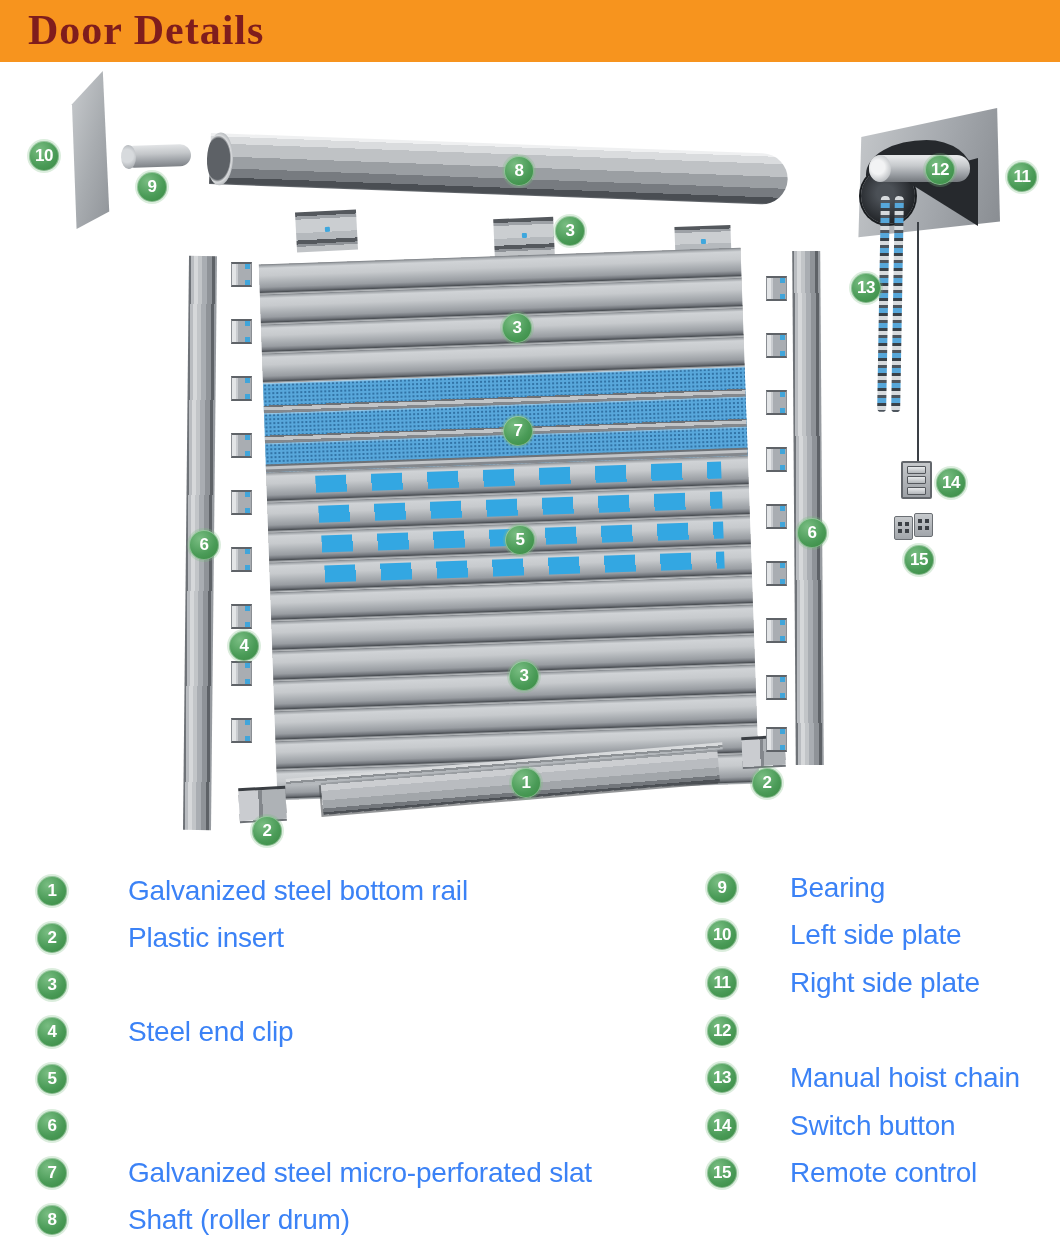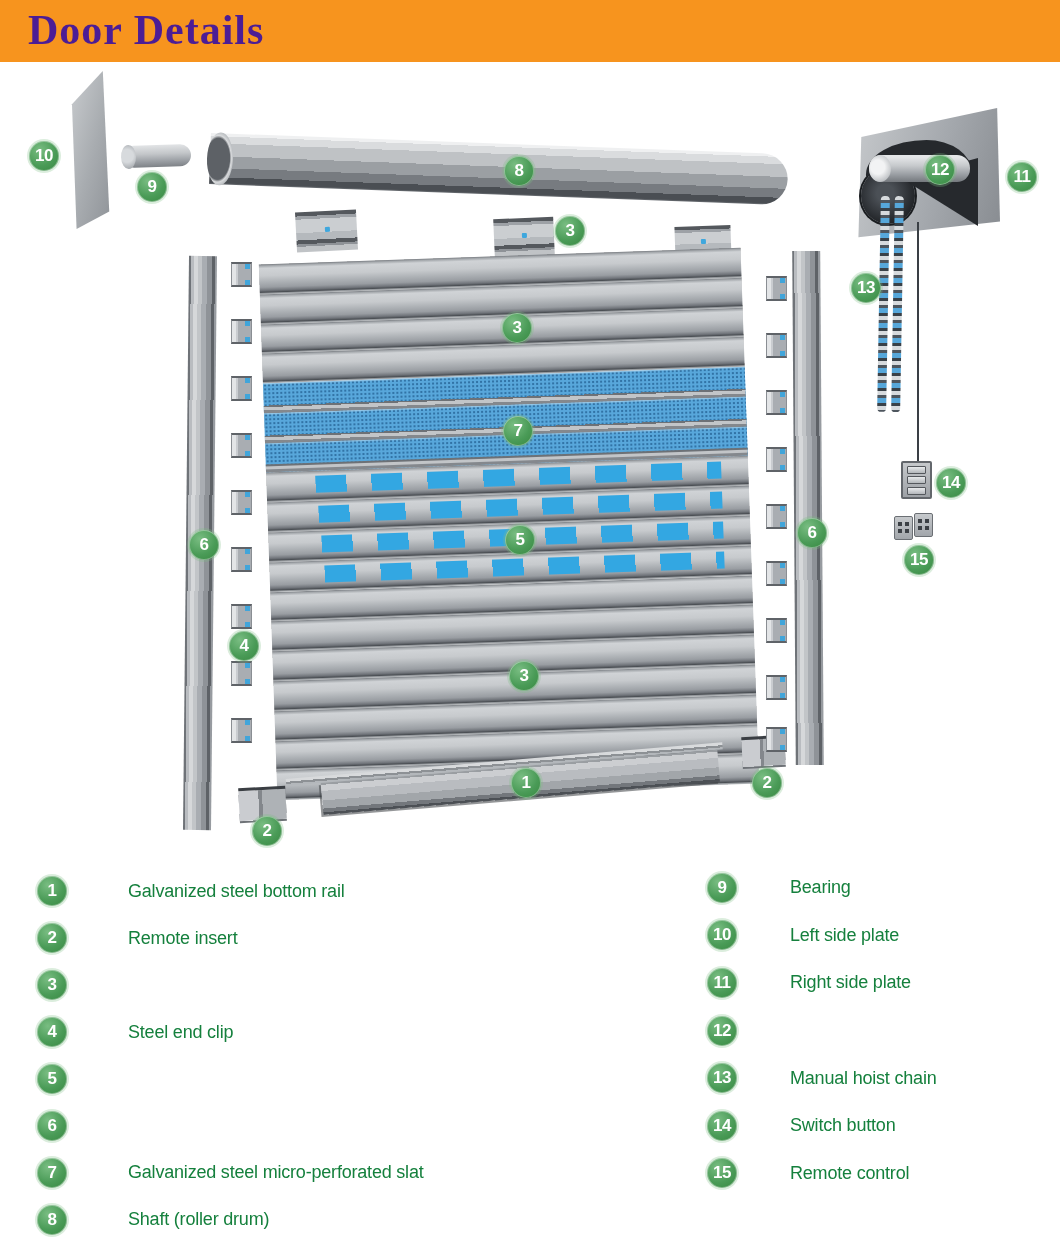--- a/index.html
+++ b/index.html
@@ -1,21 +1,21 @@
 <!DOCTYPE html>
 <html><head>
 <meta charset="utf-8">
 <style>
   html,body{margin:0;padding:0;background:#fff;}
   #canvas{position:relative;width:1060px;height:1251px;overflow:hidden;background:#ffffff;
           font-family:"Liberation Sans",sans-serif;}
 
   
   #header{position:absolute;left:0;top:0;width:1060px;height:62px;background:#F7941E;}
-  #header .title{position:absolute;left:28px;top:0;line-height:60px;color:#4c1d95;
+  #header .title{position:absolute;left:28px;top:0;line-height:60px;color:#7f1d1d;
     font-family:"Liberation Serif",serif;font-weight:bold;font-size:42px;letter-spacing:1px;}
 
   
   .gcircle{position:absolute;width:30px;height:30px;border-radius:50%;
     background:radial-gradient(circle at 36% 30%,#79bd82,#4a9b57 55%,#37873f 100%);
     color:#fff;font:bold 17px/30px "Liberation Sans",sans-serif;text-align:center;letter-spacing:-0.5px;
     box-shadow:inset 0 0 0 1px rgba(255,255,255,.35),0 0 0 2px rgba(124,190,133,.28);z-index:40;}
 
   
   #diagram{position:absolute;inset:0;}
@@ -121,21 +121,21 @@
   #remote2{left:914px;top:513px;}
 
   
   .legend-col{position:absolute;display:flex;flex-direction:column;}
   #legend-left{left:37px;top:868px;}
   #legend-right{left:707px;top:864px;}
   #legend-left .lrow{height:46.9px;}
   #legend-right .lrow{height:47.6px;}
   .lrow{display:flex;align-items:center;}
   .legend-circle{position:static;flex:0 0 30px;}
-  .ltext{margin-left:61px;font-size:18px;letter-spacing:-0.2px;color:#15803d;white-space:nowrap;}
+  .ltext{margin-left:61px;font-size:28px;letter-spacing:-0.2px;color:#3b82f6;white-space:nowrap;}
   #legend-right .ltext{margin-left:53px;}
 </style>
 </head>
 <body>
 
 <div id="canvas">
 
   <div id="header">
     <div class="title">Door Details</div>
   </div>
@@ -241,21 +241,21 @@
       <div class="endclip" style="left: 766px; top: 727px;"></div>
     </div>
 
   <div id="legend-left" class="legend-col">
       <div class="lrow">
         <span class="gcircle legend-circle">1</span>
         <span class="ltext">Galvanized steel bottom rail</span>
       </div>
       <div class="lrow">
         <span class="gcircle legend-circle">2</span>
-        <span class="ltext">Remote insert</span>
+        <span class="ltext">Plastic insert</span>
       </div>
       <div class="lrow">
         <span class="gcircle legend-circle">3</span>
       </div>
       <div class="lrow">
         <span class="gcircle legend-circle">4</span>
         <span class="ltext">Steel end clip</span>
       </div>
       <div class="lrow">
         <span class="gcircle legend-circle">5</span>

